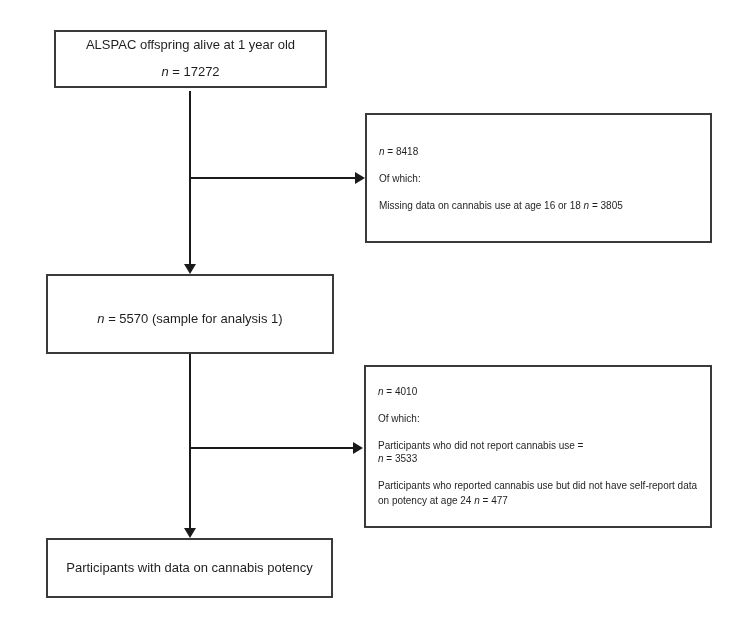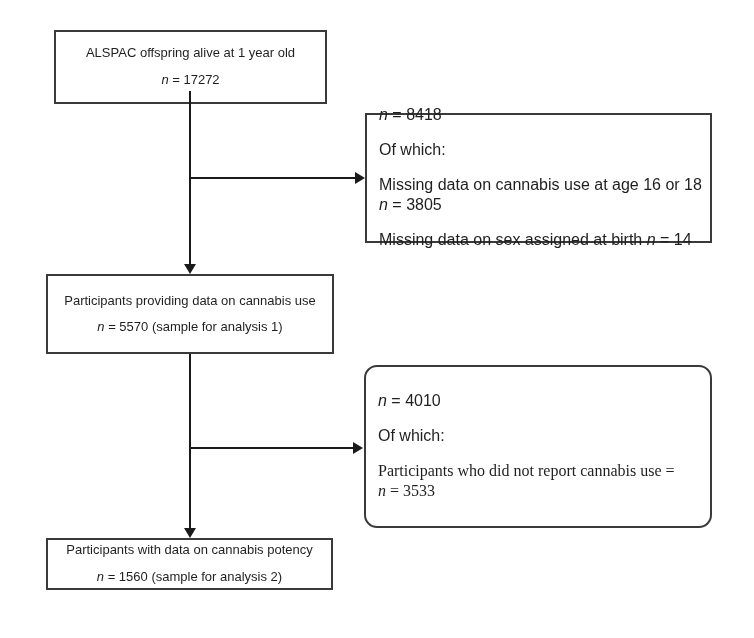--- a/index.html
+++ b/index.html
@@ -23,26 +23,26 @@
   }
   .box.centered {
     align-items: center;
     text-align: center;
     font-size: 13px;
     gap: 10px;
   }
   .box.side {
     align-items: flex-start;
     text-align: left;
-    font-size: 16px;
+    font-size: 10px;
     padding: 0 6px 0 12px;
     gap: 14px;
   }
   .line { line-height: 1.3; }
-  .wrapline { line-height: 1.42; font-family: Liberation Serif, serif; }
+  .wrapline { line-height: 1.42; }
   .title-group .line { line-height: 1.35; }
   i { font-style: italic; }
   .vline { position: absolute; width: 2px; background: #1a1a1a; }
   .hline { position: absolute; height: 2px; background: #1a1a1a; }
   .arr-down {
     position: absolute; width: 0; height: 0;
     border-left: 6px solid transparent;
     border-right: 6px solid transparent;
     border-top: 10px solid #1a1a1a;
   }
@@ -51,58 +51,56 @@
     border-top: 6px solid transparent;
     border-bottom: 6px solid transparent;
     border-left: 10px solid #1a1a1a;
   }
 </style>
 </head>
 <body>
 
 <div class="canvas">
 
-  <div class="box centered" style="left:54px; top:30px; width:273px; height:74px;">
+  <div class="box centered" style="left:54px; top:30px; width:273px; height:58px;">
     <div class="line">ALSPAC offspring alive at 1 year old</div>
     <div class="line"><i>n</i><span> = 17272</span></div>
   </div>
 
   <div class="vline" style="left:189px; top:91px; height:174px;"></div>
   <div class="arr-down" style="left:184px; top:264px;"></div>
 
   <div class="hline" style="left:189px; top:177px; width:167px;"></div>
   <div class="arr-right" style="left:355px; top:172px;"></div>
 
   <div class="box side" style="left:365px; top:113px; width:347px; height:130px;">
     <div class="line"><i>n</i><span> = 8418</span></div>
     <div class="line">Of which:</div>
     <div class="line"><span>Missing data on cannabis use at age 16 or 18 </span><i>n</i><span> = 3805</span></div>
-    <div class="line"><span>Missing data on sex assigned at birth </span><i>n</i><span> = 14</span></div>
   </div>
 
   <div class="box centered" style="left:46px; top:274px; width:288px; height:80px;">
     <div class="title-group">
-      <div class="line">Participants providing data on cannabis use</div>
     </div>
     <div class="line"><i>n</i><span> = 5570 (sample for analysis 1)</span></div>
   </div>
 
   <div class="vline" style="left:189px; top:354px; height:175px;"></div>
   <div class="arr-down" style="left:184px; top:528px;"></div>
 
   <div class="hline" style="left:189px; top:447px; width:165px;"></div>
   <div class="arr-right" style="left:353px; top:442px;"></div>
 
-  <div class="box side" style="left:364px; top:365px; width:348px; height:163px;border-radius:13px;">
+  <div class="box side" style="left:364px; top:365px; width:348px; height:163px;">
     <div class="line"><i>n</i><span> = 4010</span></div>
     <div class="line">Of which:</div>
     <div class="wrapline">
       <div class="line">Participants who did not report cannabis use =</div>
       <div class="line"><i>n</i><span> = 3533</span></div>
     </div>
+    <div class="wrapline"><span>Participants who reported cannabis use but did not have self-report data on potency at age 24 </span><i>n</i><span> = 477</span></div>
   </div>
 
-  <div class="box centered" style="left:46px; top:538px; width:287px; height:52px;text-align:right;">
+  <div class="box centered" style="left:46px; top:538px; width:287px; height:60px;text-align:right;">
     <div class="line">Participants with data on cannabis potency</div>
-    <div class="line"><i>n</i><span> = 1560 (sample for analysis 2)</span></div>
   </div>
 
 </div>
 
 </body></html>

